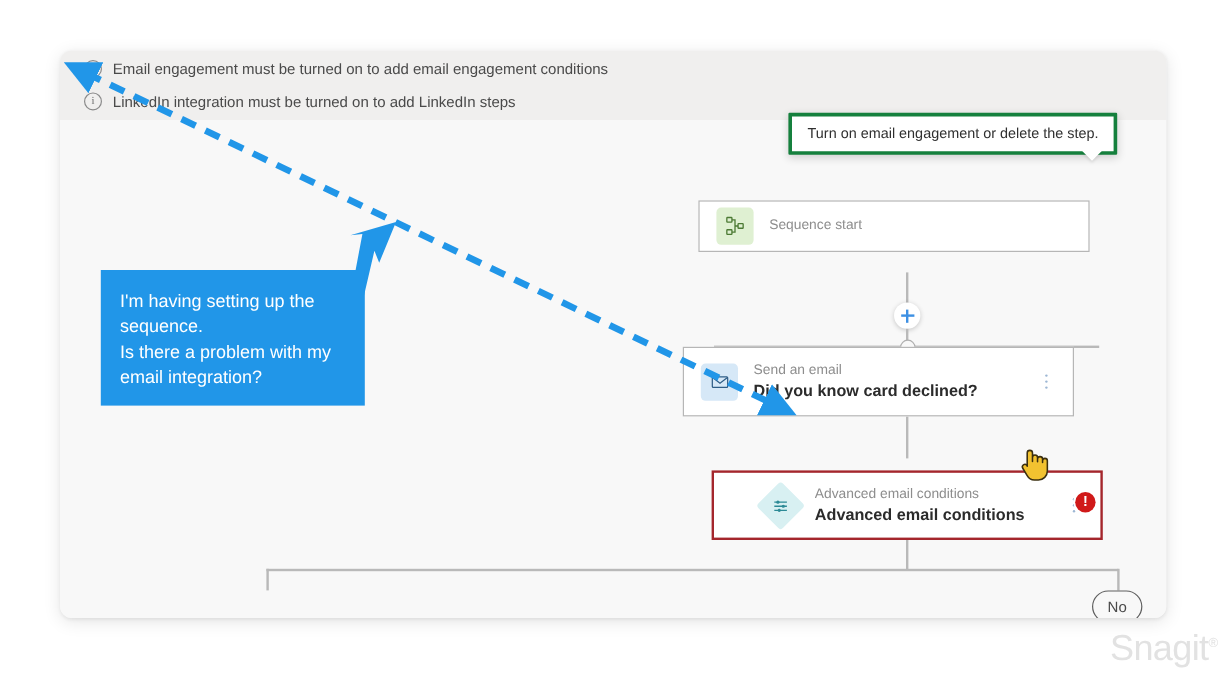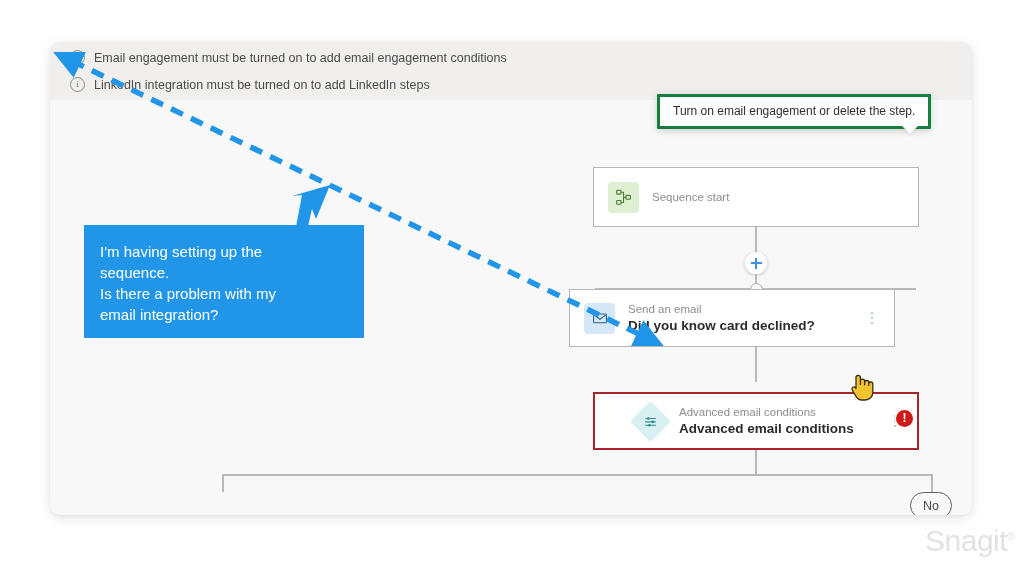--- a/index.html
+++ b/index.html
@@ -232,21 +232,21 @@
   
   .annot-svg {
     position: absolute;
     left: 0; top: 0;
     width: 1024px; height: 567px;
     pointer-events: none;
   }
   .callout {
     position: absolute;
     left: 84px; top: 225px;
-    width: 280px; height: 113px;
+    width: 220px; height: 113px;
     background: #2196e8;
     color: #ffffff;
     font-size: 15px;
     line-height: 21px;
     padding: 16px 16px 0 16px;
     box-sizing: border-box;
     white-space: pre-line;
   }
   .watermark {
     position: absolute;
@@ -292,21 +292,21 @@
       <div class="conn v" style="left:705px; top:247px; height:35px;"></div>
 
       <div class="conn v" style="left:705px; top:350px; height:25px;"></div>
 
       <div class="conn h" style="left:172px; top:374px; width:710px;"></div>
 
       <div class="conn v" style="left:172px; top:374px; height:18px;"></div>
 
       <div class="conn v" style="left:881px; top:374px; height:18px;"></div>
 
-      <div class="card" style="left:543px; top:67px; height:60px;">
+      <div class="card" style="left:532px; top:67px; height:43px;">
         <div class="card-icon icon-green">
           <svg width="17" height="17" viewBox="0 0 20 20" fill="none" stroke="#4c7a34" stroke-width="1.3">
             <rect x="2" y="1.5" width="5" height="4.5" rx="0.6"></rect>
             <rect x="2" y="13.5" width="5" height="4.5" rx="0.6"></rect>
             <rect x="13" y="7.5" width="5" height="4.5" rx="0.6"></rect>
             <path d="M7 3.8 h3 v6 h3 M7 15.8 h3 v-6"></path>
           </svg>
         </div>
         <div class="card-text">
           <div class="card-sub">Sequence start</div>

